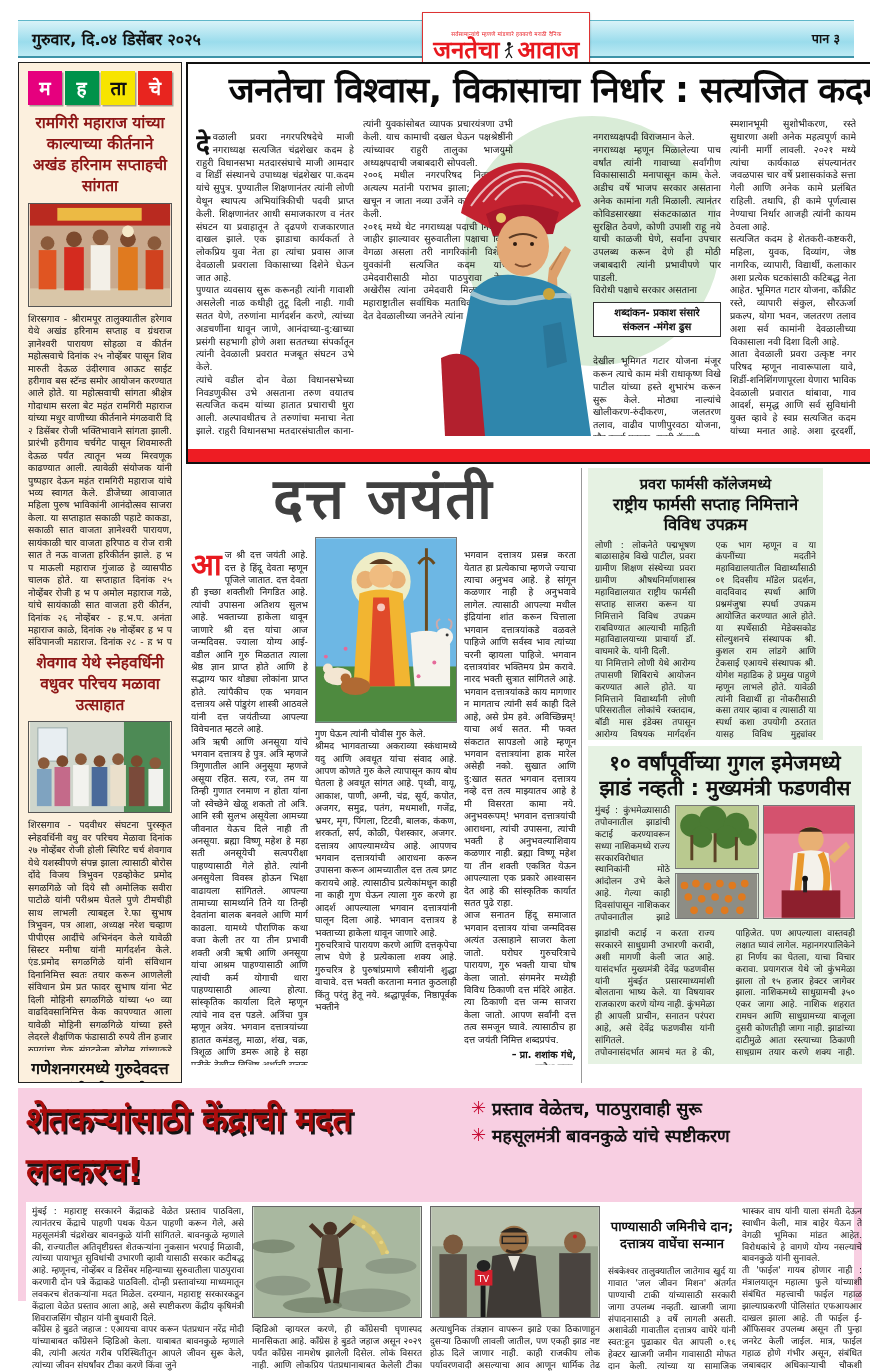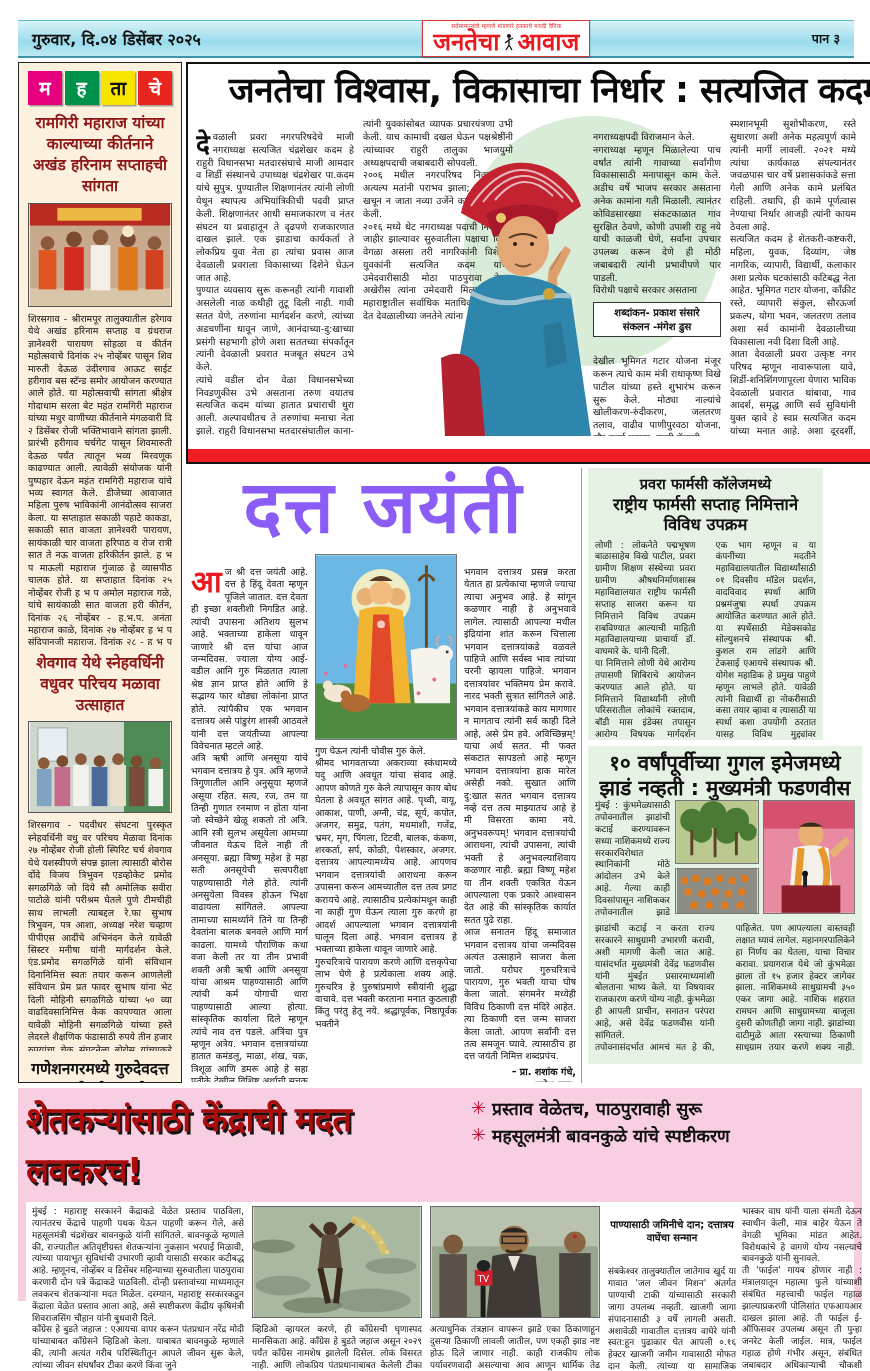--- a/index.html
+++ b/index.html
@@ -4,21 +4,21 @@
 <style>
   * { margin:0; padding:0; box-sizing:border-box; }
   body { background:#e9e9e9; font-family:"DejaVu Sans", sans-serif; }
   #page { position:relative; width:870px; height:1371px; background:#ffffff; margin:0 auto; overflow:hidden; color:#111; }
   .abs { position:absolute; }
 
   
   .header-strip { left:18px; top:20px; width:836px; height:38px; background:linear-gradient(#d9f3f8,#9adcec 60%,#bdeaf3); border-top:1px solid #5fb7c9; border-bottom:2px solid #3d93a8; display:flex; align-items:center; justify-content:space-between; padding:0 14px; }
   .hdr-date { font-size:16px; font-weight:bold; color:#111; }
   .hdr-page { font-size:12.5px; font-weight:bold; color:#111; }
-  .masthead-box { background:#fff; border:1px solid #d33; padding:1px 10px 2px 10px; text-align:center; box-shadow:0 1px 2px rgba(0,0,0,.25); }
+  .masthead-box { background:#fff; border:1px solid #d33; padding:17px 10px 2px 10px; text-align:center; box-shadow:0 1px 2px rgba(0,0,0,.25); }
   .masthead-tagline { font-size:5.5px; color:#e8191f; letter-spacing:.3px; }
   .masthead-title { font-size:24px; font-weight:800; color:#e8191f; line-height:1; display:flex; align-items:center; gap:4px; }
 
   
   .left-box { left:18px; top:62px; width:164px; height:1021px; background:#fcf0de; border:1.5px solid #222; padding:8px 9px; overflow:hidden; }
   .letters-row { display:flex; justify-content:space-between; margin-bottom:8px; }
   .letterbox { width:34px; height:34px; display:flex; align-items:center; justify-content:center; font-size:19px; font-weight:800; color:#fff; box-shadow:1.5px 1.5px 0 #00000055; }
   .lb0{background:#e6007e;} .lb1{background:#00924a;} .lb2{background:#f7e400;color:#111;} .lb3{background:#e8251f;}
   .left-head { font-size:15.5px; line-height:1.35; font-weight:800; color:#8d1616; text-align:center; margin:4px 0 6px 0; }
   .left-head.black { color:#111; }
@@ -34,40 +34,40 @@
   .mcol2 { left:167px; width:150px; }
   .mcol3 { left:397px; width:128px; }
   .mcol4 { left:534px; width:126px; }
   .green-circle { position:absolute; left:268px; top:-2px; width:256px; height:250px; border-radius:50%; background:#d9ecd7; z-index:0; }
   .sat-photo { position:absolute; left:235px; top:0; width:172px; height:318px; z-index:2; }
   .credit-box { border:1px solid #333; padding:3px 2px; margin:5px 0; font-weight:800; text-align:center; font-size:10px; white-space:pre-line; background:#fff; }
   .red-bar { position:absolute; left:0; bottom:0; width:100%; height:13px; background:#ee1c23; }
 
   
   .datta { left:186px; top:468px; width:396px; height:615px; background:#fff; padding:2px 5px; border-right:1px solid #999; }
-  .datta-head { font-size:72px; font-weight:800; text-align:center; color:#8b5cf6; line-height:1.05; letter-spacing:2px; }
+  .datta-head { font-size:56px; font-weight:800; text-align:center; color:#404040; line-height:1.05; letter-spacing:2px; }
   .datta-cols { display:flex; gap:7px; margin-top:8px; height:528px; overflow:hidden; }
   .dcol { font-size:9.2px; line-height:1.35; text-align:justify; white-space:pre-line; overflow:hidden; }
   .dcol1 { width:120px; }
   .dcolmid { width:142px; display:flex; flex-direction:column; }
   .dcol3 { width:115px; position:relative; }
   .datta-img { width:142px; height:186px; border:1px solid #777; margin-bottom:5px; flex:none; }
   .datta-byline { font-weight:800; text-align:right; white-space:pre-line; font-size:9.6px; margin-top:3px; }
   .dropcap { float:left; font-size:26px; line-height:.9; font-weight:800; padding:2px 3px 0 0; }
   .dropcap.red { color:#e8191f; font-size:30px; }
 
   
   .greenbox { background:#e6f2e3; padding:5px 7px; overflow:hidden; }
   .pharma { left:588px; top:468px; width:235px; height:272px; }
   .pharma-kicker { font-size:14.5px; font-weight:800; text-align:center; }
   .pharma-head { font-size:16.5px; font-weight:800; text-align:center; line-height:1.2; margin:2px 0 5px 0; }
   .gcols { display:flex; gap:20px; }
   .gcol { flex:1; font-size:8.9px; line-height:1.33; text-align:justify; white-space:pre-line; overflow:hidden; }
   .google { left:588px; top:746px; width:274px; height:318px; }
-  .google-head { font-size:20.5px; font-weight:800; text-align:center; line-height:1.2; }
+  .google-head { font-size:20.5px; font-weight:800; text-align:center; line-height:1.2; margin-bottom:5px; }
   .g-toprow { display:flex; gap:5px; margin-bottom:5px; }
   .g-intro { width:84px; font-size:8.9px; line-height:1.33; text-align:justify; white-space:pre-line; overflow:hidden; height:118px; }
   .g-photos { display:flex; gap:4px; }
   .g-stack { display:flex; flex-direction:column; gap:4px; }
   .g-cols { display:flex; gap:21px; height:128px; }
 
   
   .bottom { left:18px; top:1088px; width:844px; height:213px; background:#f8cfe2; padding:6px 8px; }
   .bottom-headrow { display:flex; align-items:flex-start; }
   .bottom-headline { font-size:34px; font-weight:800; color:#ab0d0d; text-shadow:2px 2.5px 0 #141414; letter-spacing:-.5px; line-height:1.5; width:445px; flex:none; }
@@ -75,21 +75,21 @@
   .bullet-row { display:flex; align-items:center; gap:6px; margin-bottom:3px; }
   .bullet-star { color:#c60b34; font-size:18px; line-height:1; }
   .bullet-text { font-size:17.5px; font-weight:800; color:#101010; }
   .bottom-content { position:relative; background:#fff; margin-top:6px; height:206px; padding:4px; }
   .bcol { position:absolute; font-size:8.9px; line-height:1.33; text-align:justify; white-space:pre-line; overflow:hidden; }
   .b-c1 { left:6px; top:4px; width:212px; height:196px; }
   .b-c2 { left:226px; top:122px; width:170px; height:80px; }
   .b-c3 { left:404px; top:122px; width:170px; height:80px; }
   .b-c4 { left:582px; top:4px; width:128px; height:196px; }
   .b-c5 { left:716px; top:4px; width:120px; height:196px; }
-  .b-c4-head { font-weight:800; text-align:center; font-size:10px; margin-bottom:10px; }
+  .b-c4-head { font-weight:800; text-align:center; font-size:13px; margin-bottom:2px; }
   .bphoto { position:absolute; top:4px; border:1px solid #666; }
   .bp1 { left:226px; width:170px; height:112px; }
   .bp2 { left:404px; width:170px; height:112px; }
   svg { display:block; }
 </style>
 </head>
 <body>
 
 <div id="page">
 

